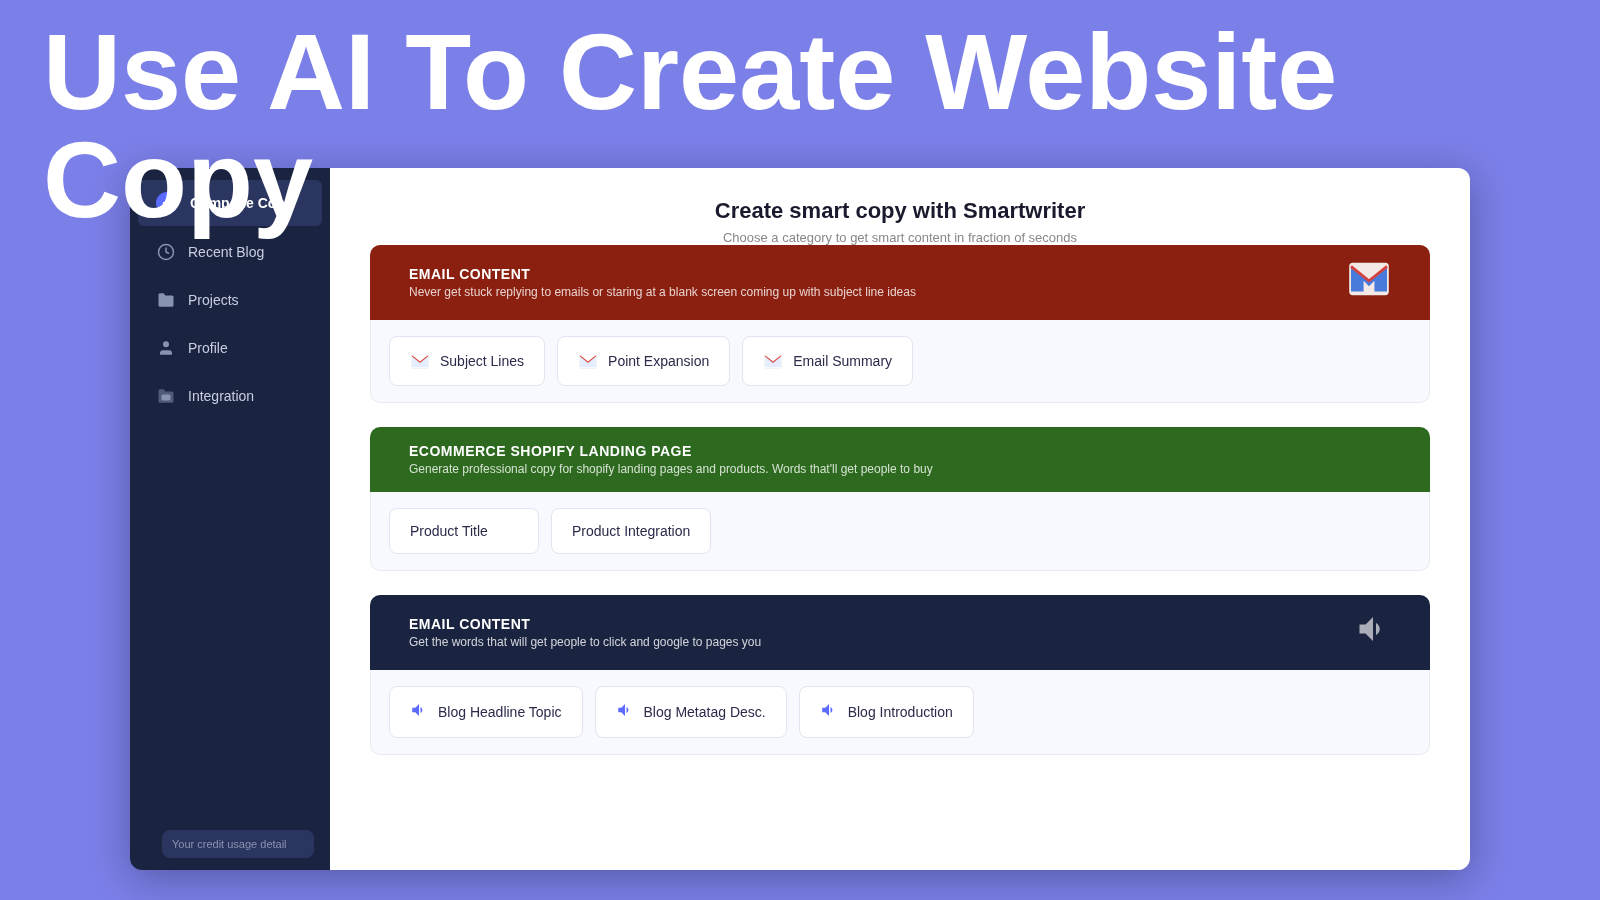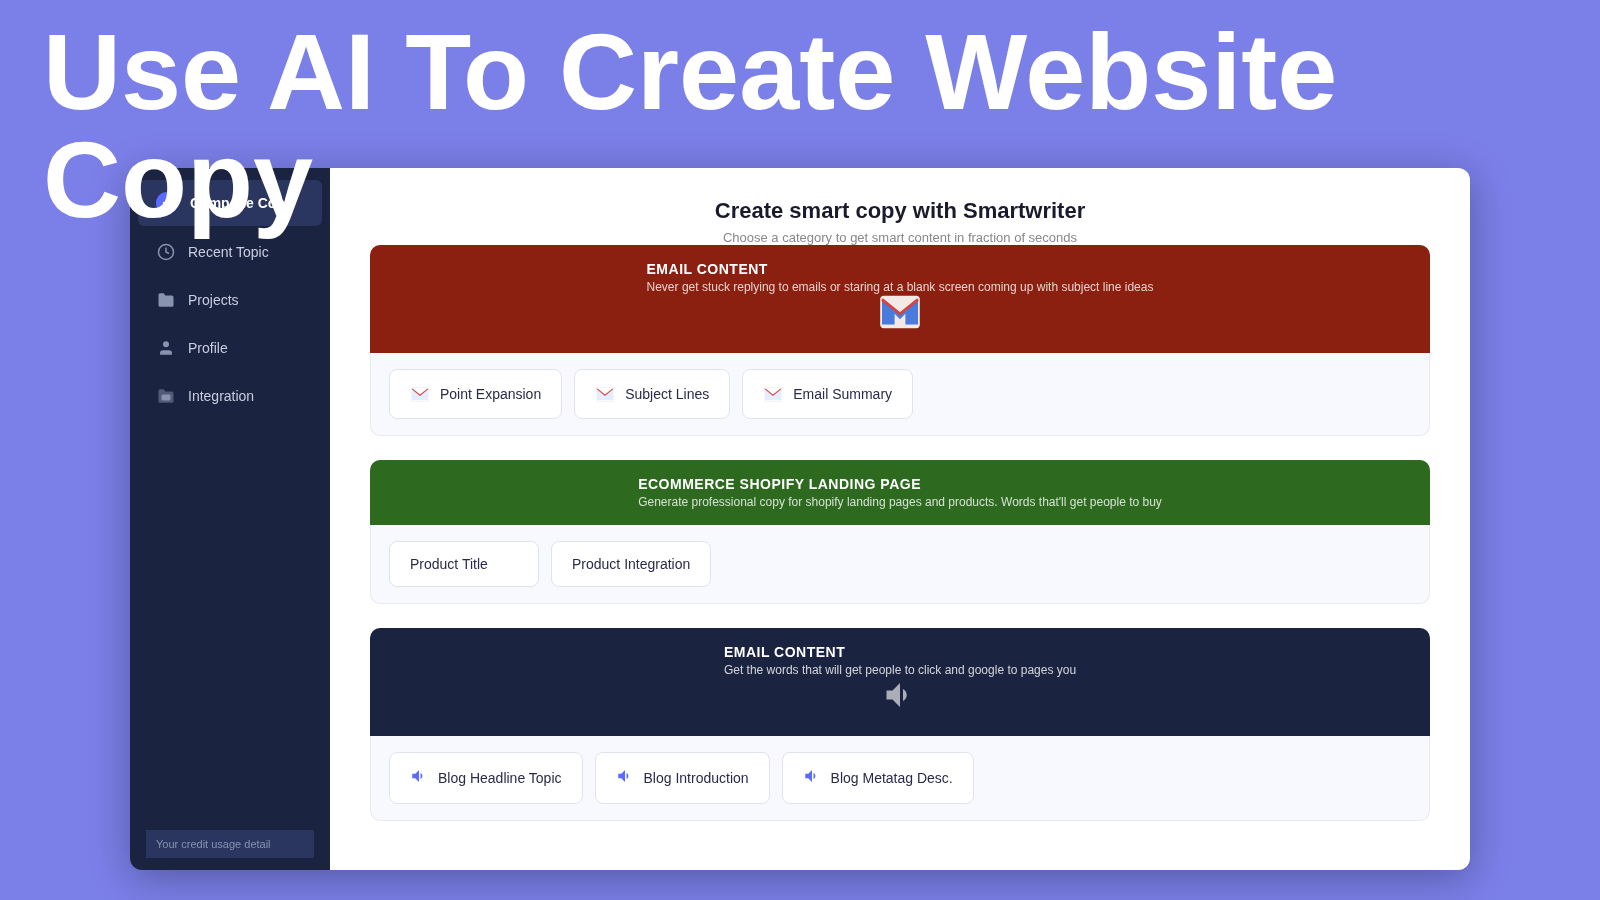--- a/index.html
+++ b/index.html
@@ -89,24 +89,25 @@
       font-weight: bold;
     }
 
     .sidebar-footer {
       margin-top: auto;
       padding: 12px 16px;
     }
 
     .credit-bar {
       background: #2a3560;
-      border-radius: 0;
+      border-radius: 8px;
       padding: 8px 10px;
       color: #8893b0;
       font-size: 11px;
+      margin-left: 16px;
     }
 
     
     .main-content {
       flex: 1;
       background: #ffffff;
       overflow-y: auto;
       padding: 30px 40px;
     }
 
@@ -128,21 +129,20 @@
     .section {
       margin-bottom: 24px;
     }
 
     .section-header {
       border-radius: 10px 10px 0 0;
       padding: 16px 39px;
       display: flex;
       align-items: center;
       justify-content: space-between;
-      flex-direction: column;
     }
 
     .section-header.email {
       background: #8b2010;
     }
 
     .section-header.ecommerce {
       background: #2d6a1f;
     }
 
@@ -221,21 +221,21 @@
       <span>Compose Copy</span>
     </div>
 
     <div class="sidebar-item">
       <span class="sidebar-icon">
         <svg width="18" height="18" viewBox="0 0 24 24" fill="none" stroke="#8893b0" stroke-width="2">
           <circle cx="12" cy="12" r="10"></circle>
             <polyline points="12 6 12 12 16 14"></polyline>
         </svg>
       </span>
-      <span>Recent Topic</span>
+      <span>Recent Blog</span>
     </div>
 
     <div class="sidebar-item">
       <span class="sidebar-icon">
         <svg width="18" height="18" viewBox="0 0 24 24" fill="#8893b0">
           <path d="M22 19a2 2 0 01-2 2H4a2 2 0 01-2-2V5a2 2 0 012-2h5l2 3h9a2 2 0 012 2z"></path>
         </svg>
       </span>
       <span>Projects</span>
     </div>
@@ -290,31 +290,31 @@
       </div>
       <div class="section-items">
         <div class="section-item-card">
           <span class="gmail-icon">
             <svg width="18" height="15" viewBox="0 0 48 40">
               <rect x="1" y="1" width="46" height="38" rx="4" fill="white" stroke="#ddd"></rect>
               <path d="M3 5 L24 22 L45 5" stroke="#EA4335" stroke-width="3" fill="none"></path>
               <path d="M3 5 L3 35 L45 35 L45 5 L24 22 Z" fill="#4285F4" opacity="0.15"></path>
             </svg>
           </span>
-          <span>Point Expansion</span>
+          <span>Subject Lines</span>
         </div>
         <div class="section-item-card">
           <span class="gmail-icon">
             <svg width="18" height="15" viewBox="0 0 48 40">
               <rect x="1" y="1" width="46" height="38" rx="4" fill="white" stroke="#ddd"></rect>
               <path d="M3 5 L24 22 L45 5" stroke="#EA4335" stroke-width="3" fill="none"></path>
               <path d="M3 5 L3 35 L45 35 L45 5 L24 22 Z" fill="#4285F4" opacity="0.15"></path>
             </svg>
           </span>
-          <span>Subject Lines</span>
+          <span>Point Expansion</span>
         </div>
         <div class="section-item-card">
           <span class="gmail-icon">
             <svg width="18" height="15" viewBox="0 0 48 40">
               <rect x="1" y="1" width="46" height="38" rx="4" fill="white" stroke="#ddd"></rect>
               <path d="M3 5 L24 22 L45 5" stroke="#EA4335" stroke-width="3" fill="none"></path>
               <path d="M3 5 L3 35 L45 35 L45 5 L24 22 Z" fill="#4285F4" opacity="0.15"></path>
             </svg>
           </span>
           <span>Email Summary</span>
@@ -360,27 +360,27 @@
             </svg>
           </span>
           <span>Blog Headline Topic</span>
         </div>
         <div class="section-item-card">
           <span class="blog-icon">
             <svg width="18" height="18" viewBox="0 0 24 24" fill="#5b6bff">
               <path d="M3 9v6h4l5 5V4L7 9H3zm13.5 3c0-1.77-1.02-3.29-2.5-4.03v8.05c1.48-.73 2.5-2.25 2.5-4.02z"></path>
             </svg>
           </span>
-          <span>Blog Introduction</span>
+          <span>Blog Metatag Desc.</span>
         </div>
         <div class="section-item-card">
           <span class="blog-icon">
             <svg width="18" height="18" viewBox="0 0 24 24" fill="#5b6bff">
               <path d="M3 9v6h4l5 5V4L7 9H3zm13.5 3c0-1.77-1.02-3.29-2.5-4.03v8.05c1.48-.73 2.5-2.25 2.5-4.02z"></path>
             </svg>
           </span>
-          <span>Blog Metatag Desc.</span>
+          <span>Blog Introduction</span>
         </div>
       </div>
     </div>
 
   </main>
 </div>
 
 </body></html>

